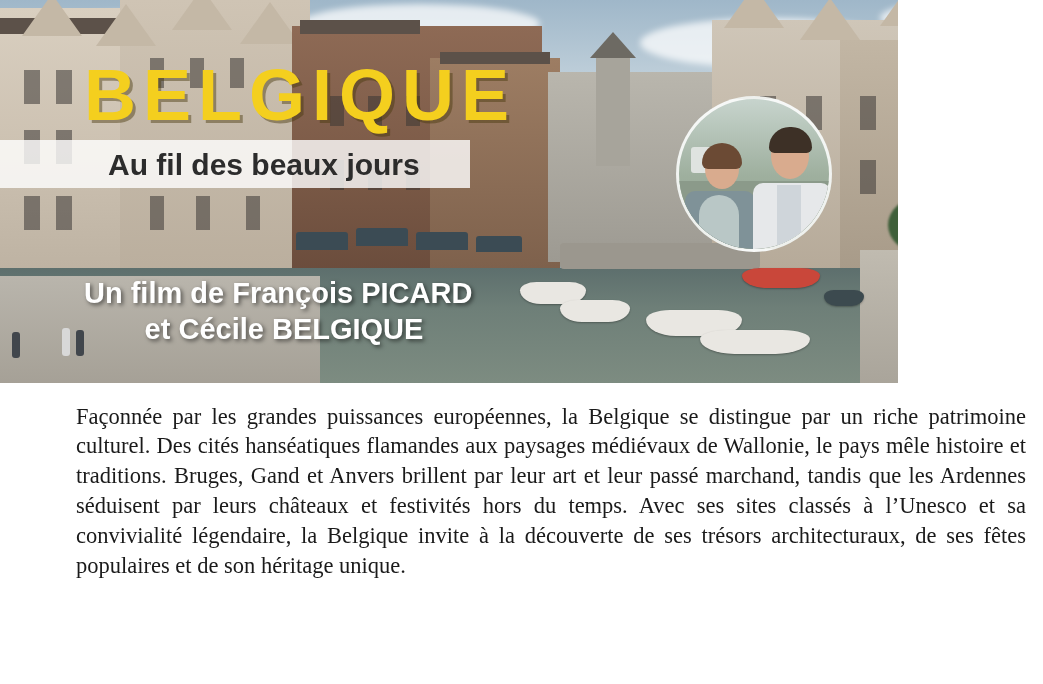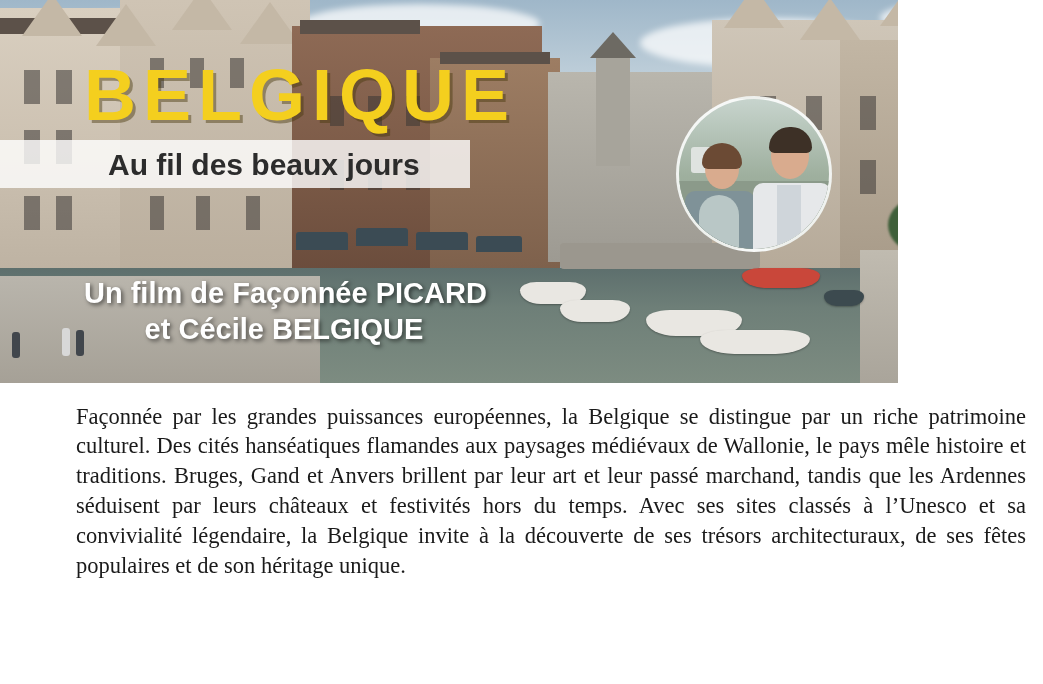--- a/index.html
+++ b/index.html
@@ -389,21 +389,21 @@
       <div class="p-body" style="left:98px; top:86px; width:24px; height:66px; background:#cfd5da; border-radius:0;"></div>
       <div class="p-head" style="left:92px; top:34px; width:38px; height:46px;"></div>
       <div class="p-head" style="left:90px; top:28px; width:43px; height:26px; background:#3d3026; border-radius:22px 22px 6px 6px;"></div>
     </div>
 
     <div class="title-main">BELGIQUE</div>
     <div class="subtitle-band"></div>
     <div class="subtitle-text">Au fil des beaux jours</div>
 
     <div class="credit">
-      <span>Un film de Façonnée PICARD</span>
+      <span>Un film de François PICARD</span>
       <span class="credit-line2">et Cécile BELGIQUE</span>
     </div>
 
   </div>
 
   <p class="body-text">Façonnée par les grandes puissances européennes, la Belgique se distingue par un riche patrimoine culturel. Des cités hanséatiques flamandes aux paysages médiévaux de Wallonie, le pays mêle histoire et traditions. Bruges, Gand et Anvers brillent par leur art et leur passé marchand, tandis que les Ardennes séduisent par leurs châteaux et festivités hors du temps. Avec ses sites classés à l’Unesco et sa convivialité légendaire, la Belgique invite à la découverte de ses trésors architecturaux, de ses fêtes populaires et de son héritage unique.</p>
 
 </div>
 
 </body></html>

